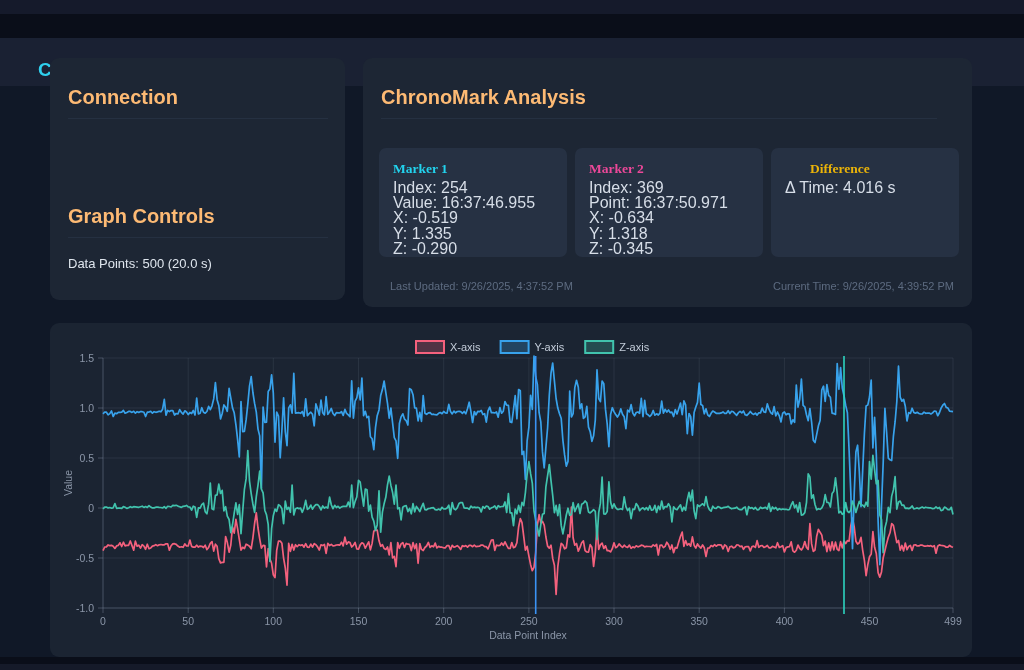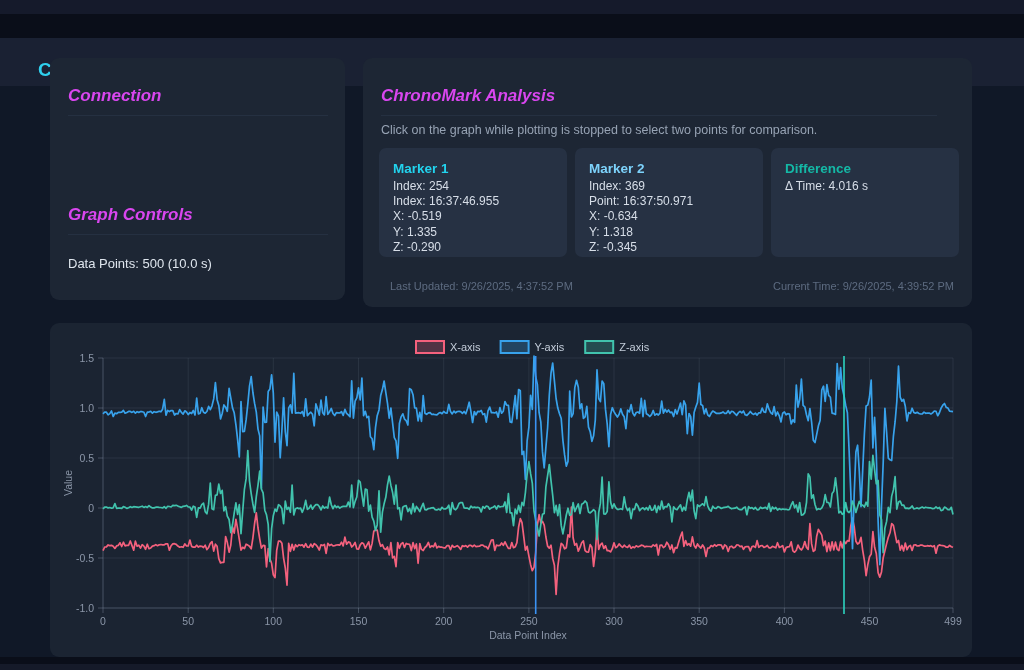--- a/index.html
+++ b/index.html
@@ -13,34 +13,34 @@
   .strip-bot-1 { position:absolute; left:0; top:657px; width:1024px; height:7px; background:#0a0e19; }
   .strip-bot-2 { position:absolute; left:0; top:664px; width:1024px; height:6px; background:#151a29; }
 
   .app-title { position:absolute; left:38px; top:59px; font-size:19px; font-weight:bold; letter-spacing:.2px; }
 
   .panel { position:absolute; background:#1d2634; border-radius:9px; }
   .panel-left  { left:50px;  top:58px;  width:295px; height:242px; }
   .panel-right { left:363px; top:58px;  width:609px; height:249px; }
   .panel-chart { left:50px;  top:323px; width:922px; height:334px; background:#1b2432; }
 
-  .h-section { font-size:17px; font-weight:bold; color:#d946ef; padding-bottom:9px; border-bottom:1px solid #32405466;font-style:italic; }
+  .h-section { font-size:20px; font-weight:bold; color:#fdba74; padding-bottom:9px; border-bottom:1px solid #32405466; }
   .pl-connection { position:absolute; left:18px; right:17px; top:28px; }
   .pl-controls   { position:absolute; left:18px; right:17px; top:115px;margin-top:32px; }
   .pl-datapoints { position:absolute; left:18px; top:198px; font-size:13px; color:#dfe6ee; }
 
   .pr-title { position:absolute; left:18px; right:35px; top:28px; }
   .pr-desc  { position:absolute; left:18px; top:65px; font-size:12.5px; color:#97a3b4; }
 
   .card { position:absolute; top:90px; width:188px; height:109px; background:#263143; border-radius:7px; padding:13px 14px; }
   .card-1 { left:16px; }
   .card-2 { left:212px; }
   .card-3 { left:408px; }
-  .card h3 { font-size:13.5px; font-weight:bold; margin-bottom:3px; }
-  .card .ln { font-size:12px; color:#d7dee8; line-height:15.2px; }
+  .card h3 { font-size:13.5px; font-weight:bold; margin-bottom:3px;font-family:Liberation Serif, serif; }
+  .card .ln { font-size:16px; color:#d7dee8; line-height:15.2px; }
 
   .pr-footer-left  { position:absolute; left:18px;  top:222px; font-size:11px; color:#5d6b80;margin-left:9px; }
   .pr-footer-right { position:absolute; right:18px; top:222px; font-size:11px; color:#5d6b80;text-align:right; }
 
   .chart-svg { position:absolute; left:0; top:0; width:922px; height:334px; display:block; }
   svg text { font-family:"Liberation Sans", sans-serif; }
 </style>
 </head>
 <body>
 
@@ -50,47 +50,46 @@
   <div class="header-band"></div>
   <div class="main-bg"></div>
   <div class="strip-bot-1"></div>
   <div class="strip-bot-2"></div>
 
   <div class="app-title" style="color: rgb(47, 208, 238);">ChronoMark</div>
 
   <div class="panel panel-left">
     <div class="h-section pl-connection">Connection</div>
     <div class="h-section pl-controls">Graph Controls</div>
-    <div class="pl-datapoints">Data Points: 500 (10.0 s)</div>
+    <div class="pl-datapoints">Data Points: 500 (20.0 s)</div>
   </div>
 
   <div class="panel panel-right">
     <div class="h-section pr-title">ChronoMark Analysis</div>
-    <div class="pr-desc">Click on the graph while plotting is stopped to select two points for comparison.</div>
 
     <div class="card card-1">
       <h3 style="color: rgb(34, 211, 238);">Marker 1</h3>
       <div class="ln">Index: 254</div>
-      <div class="ln">Index: 16:37:46.955</div>
+      <div class="ln">Value: 16:37:46.955</div>
       <div class="ln">X: -0.519</div>
       <div class="ln">Y: 1.335</div>
       <div class="ln">Z: -0.290</div>
     </div>
 
     <div class="card card-2">
-      <h3 style="color: #7dd3fc;">Marker 2</h3>
+      <h3 style="color: #ec4899;">Marker 2</h3>
       <div class="ln">Index: 369</div>
       <div class="ln">Point: 16:37:50.971</div>
       <div class="ln">X: -0.634</div>
       <div class="ln">Y: 1.318</div>
       <div class="ln">Z: -0.345</div>
     </div>
 
     <div class="card card-3">
-      <h3 style="color: #14b8a6;">Difference</h3>
+      <h3 style="color: #eab308; margin-left: 25px;">Difference</h3>
       <div class="ln">Δ Time: 4.016 s</div>
     </div>
 
     <div class="pr-footer-left">Last Updated: 9/26/2025, 4:37:52 PM</div>
     <div class="pr-footer-right">Current Time: 9/26/2025, 4:39:52 PM</div>
   </div>
 
   <div class="panel panel-chart">
     <svg id="chart-svg" class="chart-svg" viewBox="0 0 922 334">
         <line x1="53.0" y1="35" x2="53.0" y2="285" stroke="rgba(148,163,184,0.12)"></line>

